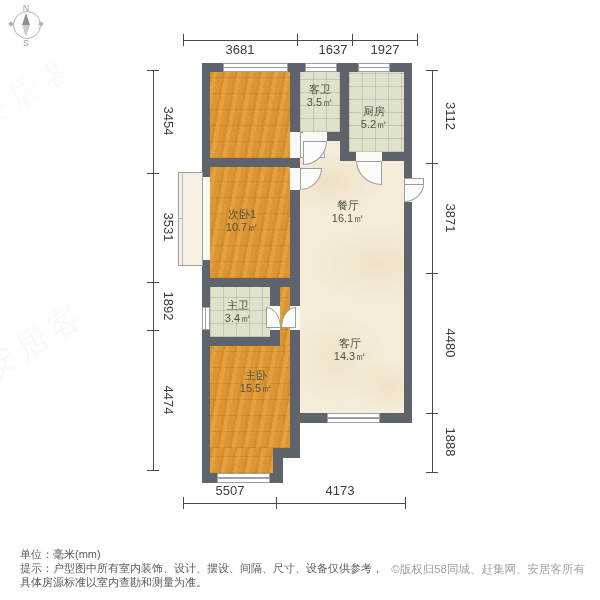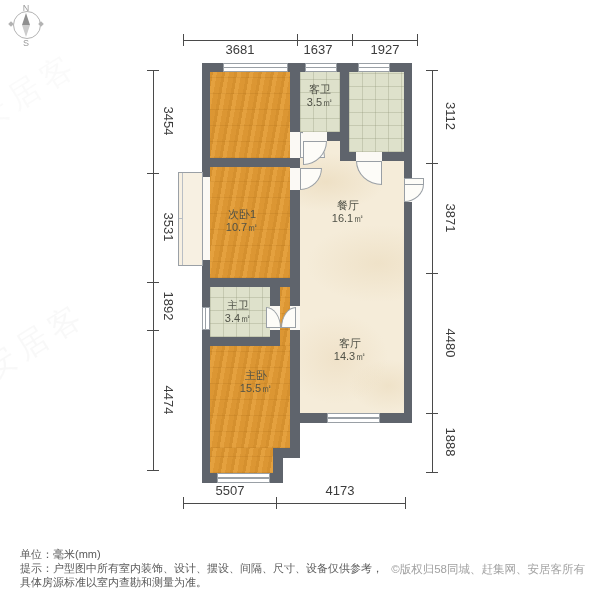--- a/index.html
+++ b/index.html
@@ -70,21 +70,21 @@
 
   <div class="watermark" style="left:-22px;top:320px;">安居客</div>
   <div class="watermark" style="left:-30px;top:70px;opacity:.035;">安居客</div>
 
   <div class="dline" style="left:183px;top:40px;width:234px;height:1px;"></div>
   <div class="tick" style="left:183px;top:34px;width:1px;height:12px;"></div>
   <div class="tick" style="left:297px;top:34px;width:1px;height:12px;"></div>
   <div class="tick" style="left:352px;top:34px;width:1px;height:12px;"></div>
   <div class="tick" style="left:417px;top:34px;width:1px;height:12px;"></div>
   <div class="dim" style="left:210px;top:43px;">3681</div>
-  <div class="dim" style="left:288px;top:43px;">1637</div>
+  <div class="dim" style="left:303px;top:43px;">1637</div>
   <div class="dim" style="left:355px;top:43px;">1927</div>
 
   <div class="dline" style="left:153px;top:70px;width:1px;height:400px;"></div>
   <div class="tick" style="left:147px;top:70px;width:12px;height:1px;"></div>
   <div class="tick" style="left:147px;top:173px;width:12px;height:1px;"></div>
   <div class="tick" style="left:147px;top:282px;width:12px;height:1px;"></div>
   <div class="tick" style="left:147px;top:330px;width:12px;height:1px;"></div>
   <div class="tick" style="left:147px;top:470px;width:12px;height:1px;"></div>
   <div class="dim vert" style="left:138px;top:114px;">3454</div>
   <div class="dim vert" style="left:138px;top:220px;">3531</div>
@@ -172,20 +172,24 @@
   <div class="abs door" style="left:281px;top:307px;width:15px;height:21px;border-radius:100% 0 0 0;"></div>
 
   <div class="abs opening" style="left:404px;top:180px;width:8px;height:22px;"></div>
   <div class="abs door" style="left:404px;top:178px;width:20px;height:7px;"></div>
   <div class="abs door" style="left:404px;top:184px;width:20px;height:18px;border-radius:0 0 100% 0;"></div>
 
   <div class="rlabel" style="left:285px;top:83px;">
     <div>客卫</div>
     <div>3.5㎡</div>
   </div>
+  <div class="rlabel" style="left:339px;top:105px;">
+    <div>厨房</div>
+    <div>5.2㎡</div>
+  </div>
   <div class="rlabel" style="left:207px;top:208px;">
     <div>次卧1</div>
     <div>10.7㎡</div>
   </div>
   <div class="rlabel" style="left:313px;top:199px;">
     <div>餐厅</div>
     <div>16.1㎡</div>
   </div>
   <div class="rlabel" style="left:203px;top:299px;">
     <div>主卫</div>

